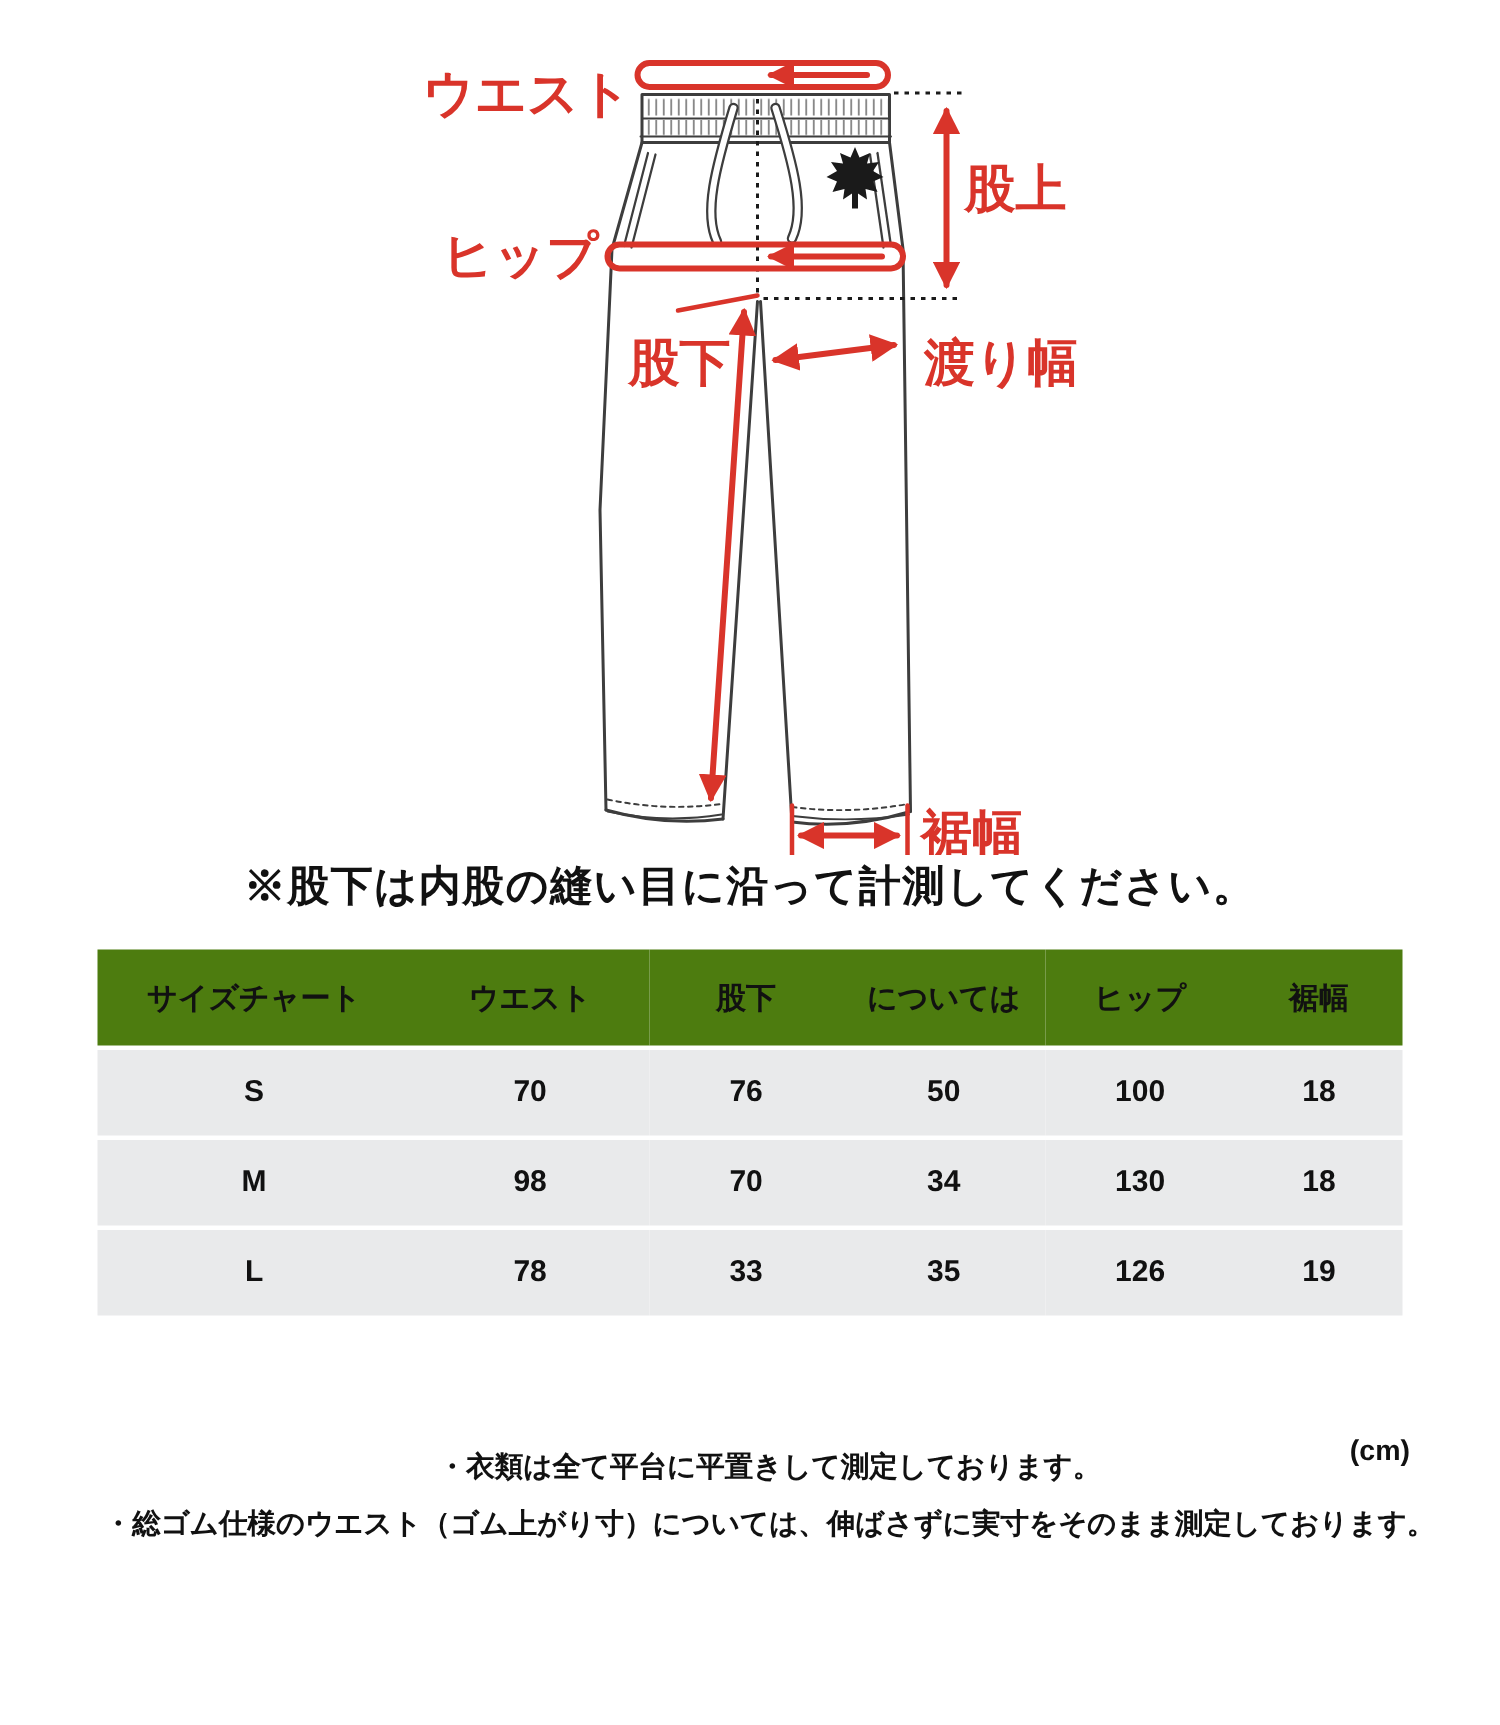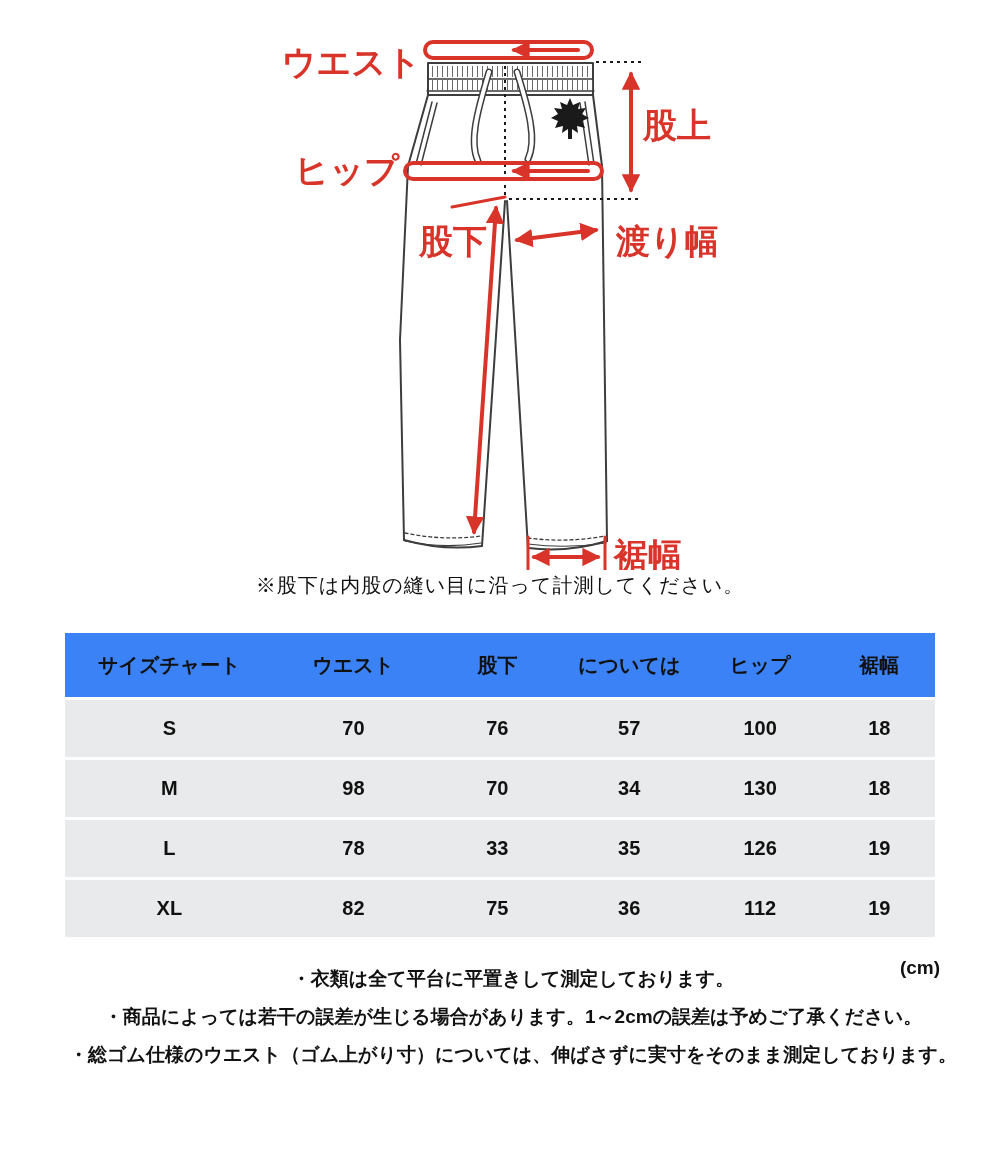--- a/index.html
+++ b/index.html
@@ -8,28 +8,28 @@
     font-family:"Liberation Sans", sans-serif; color:#111;
   }
   .diagram { position:absolute; top:0; left:0; }
   .diagram text {
     font-family:"Liberation Sans", sans-serif;
     font-weight:bold;
   }
   .red-label { font-size:34px; fill:#d9342a; }
   .measure-note {
     position:absolute; top:572px; left:0; width:1000px;
-    text-align:center; font-size:20px; font-weight:normal; letter-spacing:1px;
+    text-align:center; font-size:28px; font-weight:bold; letter-spacing:1px;
   }
   table.size-chart {
     position:absolute; top:630px; left:65px; width:870px;
     border-collapse:separate; border-spacing:0 3px;
   }
   table.size-chart th {
-    background:#3b82f6; height:64px; font-size:20px; font-weight:bold;
+    background:#4d7c0f; height:64px; font-size:20px; font-weight:bold;
     text-align:center; padding:0;
   }
   table.size-chart td {
     background:#e9eaeb; height:57px; font-size:20px; font-weight:bold;
     text-align:center; padding:0;
   }
   .unit-label {
     position:absolute; top:957px; left:65px; width:875px;
     text-align:right; font-size:19px; font-weight:bold;
   }
@@ -143,50 +143,41 @@
       <th>については</th>
       <th>ヒップ</th>
       <th>裾幅</th>
     </tr>
   </thead>
   <tbody>
     <tr>
       <td>S</td>
       <td>70</td>
       <td>76</td>
-      <td>57</td>
+      <td>50</td>
       <td>100</td>
       <td>18</td>
     </tr>
     <tr>
       <td>M</td>
       <td>98</td>
       <td>70</td>
       <td>34</td>
       <td>130</td>
       <td>18</td>
     </tr>
     <tr>
       <td>L</td>
       <td>78</td>
       <td>33</td>
       <td>35</td>
       <td>126</td>
       <td>19</td>
     </tr>
-    <tr>
-      <td>XL</td>
-      <td>82</td>
-      <td>75</td>
-      <td>36</td>
-      <td>112</td>
-      <td>19</td>
-    </tr>
   </tbody>
 </table>
 
 <div class="unit-label">(cm)</div>
 
 <ul class="notes">
   <li>・衣類は全て平台に平置きして測定しております。</li>
-  <li>・商品によっては若干の誤差が生じる場合があります。1～2cmの誤差は予めご了承ください。</li>
   <li>・総ゴム仕様のウエスト（ゴム上がり寸）については、伸ばさずに実寸をそのまま測定しております。</li>
 </ul>
 
 </body></html>

